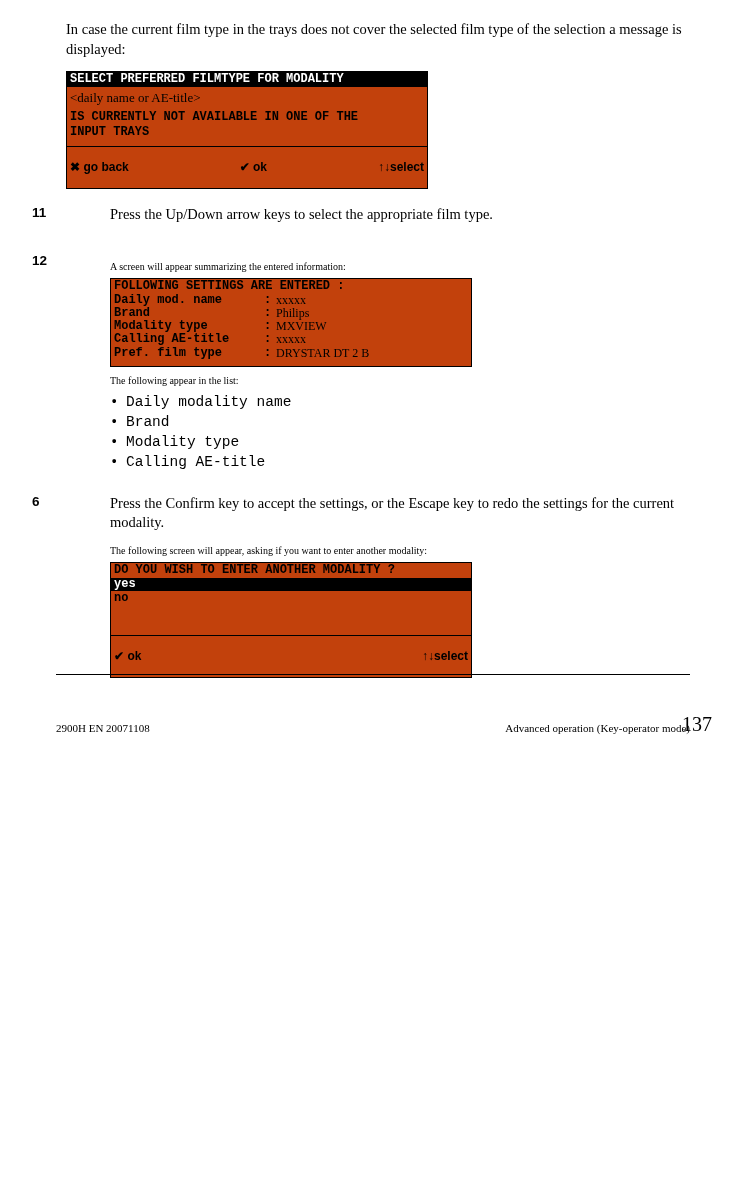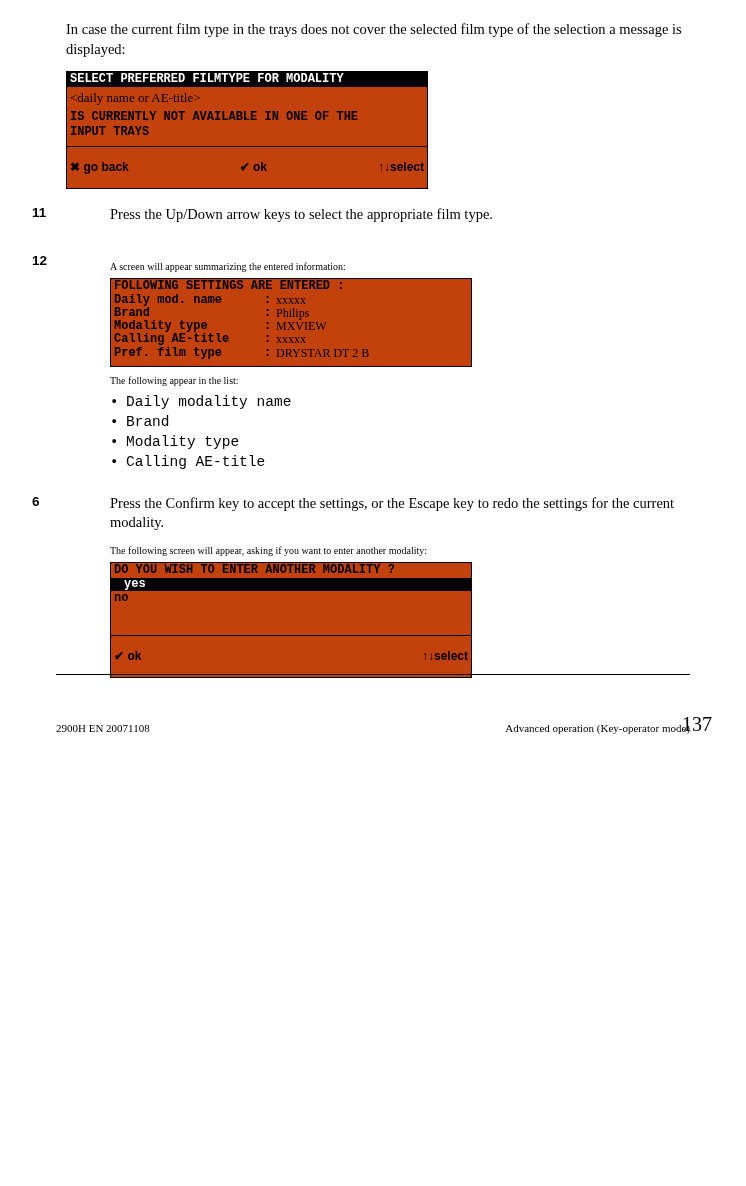--- a/index.html
+++ b/index.html
@@ -131,21 +131,21 @@
   }
   .lcd-val {
     font-family: Georgia, 'Times New Roman', serif;
     font-weight: normal;
     font-size: 12px;
     flex: 1;
   }
   .lcd-sel {
     background: #000;
     color: #fff;
-    padding: 0 13px;
+    padding: 0 3px;
     display: block;
   }
   .footer {
     position: absolute;
     bottom: 16px;
     left: 0;
     right: 4px;
     display: flex;
     justify-content: space-between;
     align-items: flex-end;

